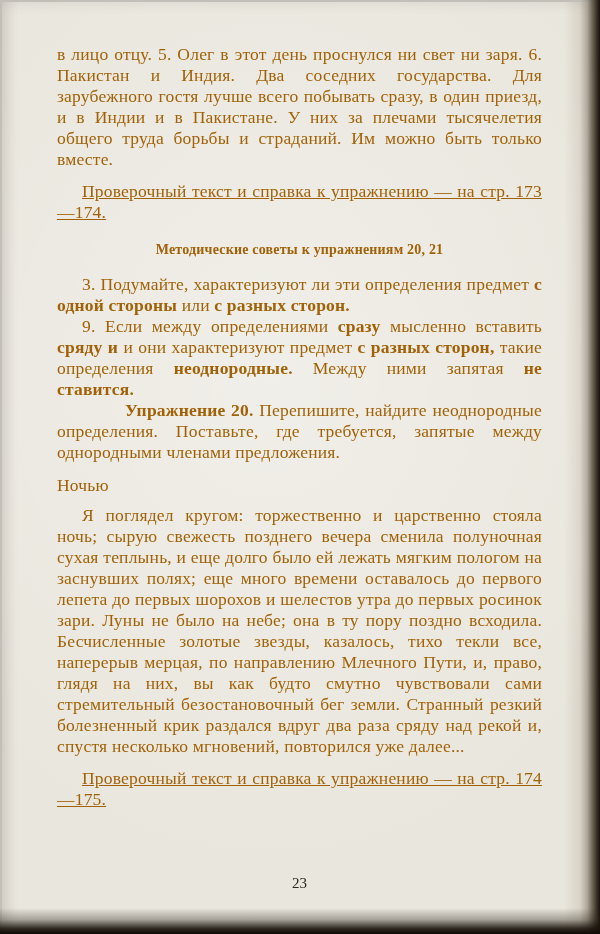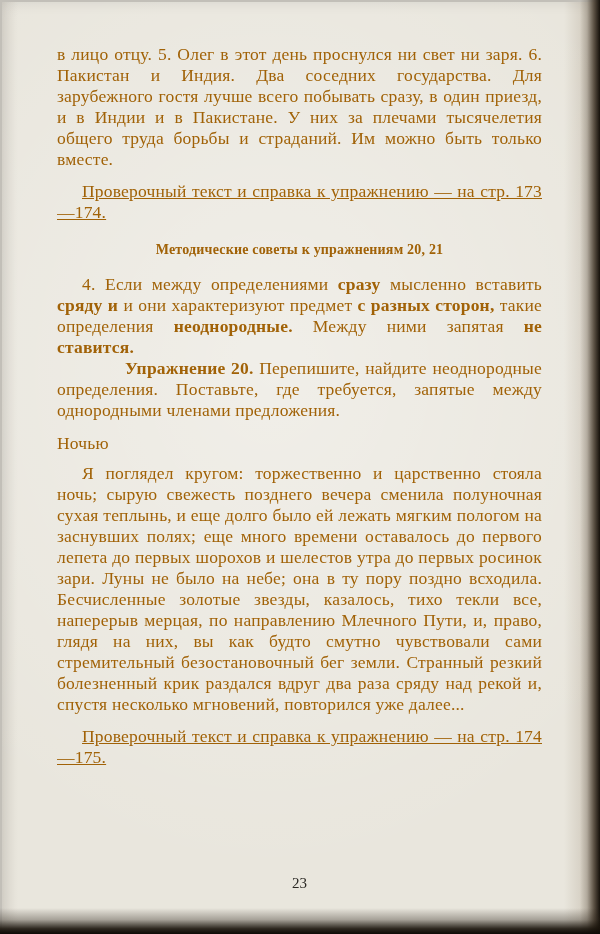--- a/index.html
+++ b/index.html
@@ -74,21 +74,22 @@
 <body>
 
 <div class="scan">
   <div class="paper-tint"></div>
   <div class="frame"></div>
 
   <div class="text-col">
       <p class="blk cont"><span>в лицо отцу. 5. Олег в этот день проснулся ни свет ни заря. 6. Пакистан и Индия. Два соседних государства. Для зарубежного гостя лучше всего побывать сразу, в один приезд, и в Индии и в Пакистане. У них за плечами тысячелетия общего труда борьбы и страданий. Им можно быть только вместе.</span></p>
       <p class="blk ref"><span>Проверочный текст и справка к упражнению — на стр. 173—174.</span></p>
       <h3 class="blk heading"><b>Методические советы к упражнениям 20, 21</b></h3>
-      <p class="blk item"><span>4. Если между определениями </span><b>сразу</b><span> мысленно вставить </span><b>сряду и</b><span> и они характеризуют предмет </span><b>с разных сторон,</b><span> такие определения </span><b>неоднородные.</b><span> Между ними запятая </span><b>не ставится.</b></p>
+      <p class="blk item"><span>3. Подумайте, характеризуют ли эти определения предмет </span><b>с одной стороны</b><span> или </span><b>с разных сторон.</b></p>
+      <p class="blk item"><span>9. Если между определениями </span><b>сразу</b><span> мысленно вставить </span><b>сряду и</b><span> и они характеризуют предмет </span><b>с разных сторон,</b><span> такие определения </span><b>неоднородные.</b><span> Между ними запятая </span><b>не ставится.</b></p>
       <p class="blk exercise"><b>Упражнение 20.</b><span> Перепишите, найдите неоднородные определения. Поставьте, где требуется, запятые между однородными членами предложения.</span></p>
       <p class="blk center"><span>Ночью</span></p>
       <p class="blk body"><span>Я поглядел кругом: торжественно и царственно стояла ночь; сырую свежесть позднего вечера сменила полуночная сухая теплынь, и еще долго было ей лежать мягким пологом на заснувших полях; еще много времени оставалось до первого лепета до первых шорохов и шелестов утра до первых росинок зари. Луны не было на небе; она в ту пору поздно всходила. Бесчисленные золотые звезды, казалось, тихо текли все, наперерыв мерцая, по направлению Млечного Пути, и, право, глядя на них, вы как будто смутно чувствовали сами стремительный безостановочный бег земли. Странный резкий болезненный крик раздался вдруг два раза сряду над рекой и, спустя несколько мгновений, повторился уже далее...</span></p>
       <p class="blk ref"><span>Проверочный текст и справка к упражнению — на стр. 174—175.</span></p>
     </div>
 
   <div class="pageno">23</div>
 
   <div class="edge-right"></div>
   <div class="edge-bottom"></div>

